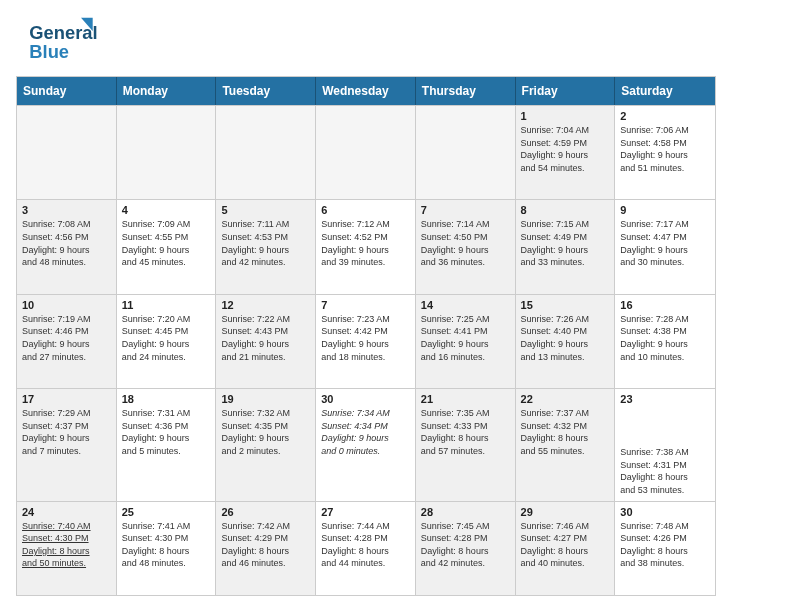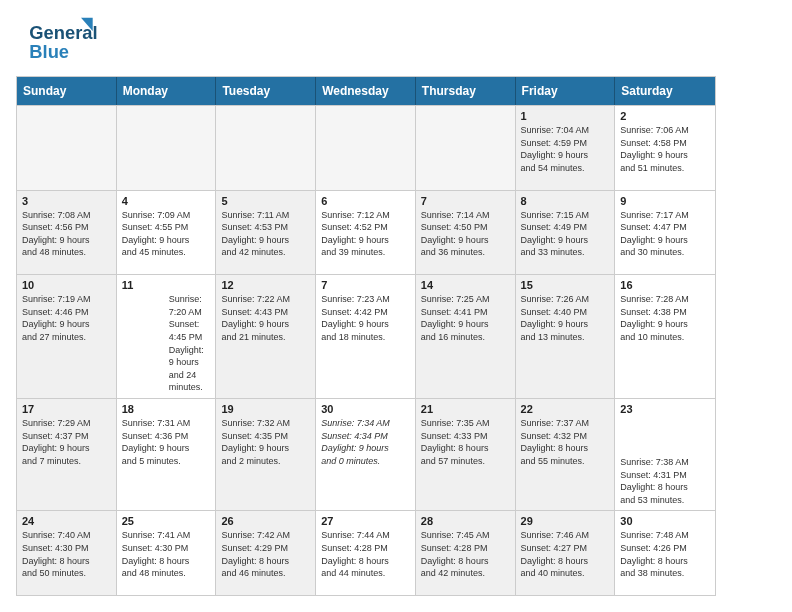--- a/index.html
+++ b/index.html
@@ -198,21 +198,21 @@
         <div class="cal-row">
           <div class="cal-cell shaded">
             <div class="day-num">10</div>
             <div class="day-info" style="white-space: pre-line;">Sunrise: 7:19 AM
 Sunset: 4:46 PM
 Daylight: 9 hours
 and 27 minutes.</div>
           </div>
           <div class="cal-cell">
             <div class="day-num">11</div>
-            <div class="day-info" style="white-space: pre-line; margin-left: 47px;">Sunrise: 7:20 AM
+            <div class="day-info" style="white-space: pre-line;">Sunrise: 7:20 AM
 Sunset: 4:45 PM
 Daylight: 9 hours
 and 24 minutes.</div>
           </div>
           <div class="cal-cell shaded">
             <div class="day-num">12</div>
             <div class="day-info" style="white-space: pre-line;">Sunrise: 7:22 AM
 Sunset: 4:43 PM
 Daylight: 9 hours
 and 21 minutes.</div>
@@ -293,21 +293,21 @@
             <div class="day-num">23</div>
             <div class="day-info" style="white-space: pre-line; margin-top: 41px;">Sunrise: 7:38 AM
 Sunset: 4:31 PM
 Daylight: 8 hours
 and 53 minutes.</div>
           </div>
         </div>
         <div class="cal-row">
           <div class="cal-cell shaded">
             <div class="day-num">24</div>
-            <div class="day-info" style="white-space: pre-line;">Sunrise: 7:40 AM
+            <div class="day-info" style="white-space: pre-line; text-decoration: underline;">Sunrise: 7:40 AM
 Sunset: 4:30 PM
 Daylight: 8 hours
 and 50 minutes.</div>
           </div>
           <div class="cal-cell">
             <div class="day-num">25</div>
             <div class="day-info" style="white-space: pre-line;">Sunrise: 7:41 AM
 Sunset: 4:30 PM
 Daylight: 8 hours
 and 48 minutes.</div>

